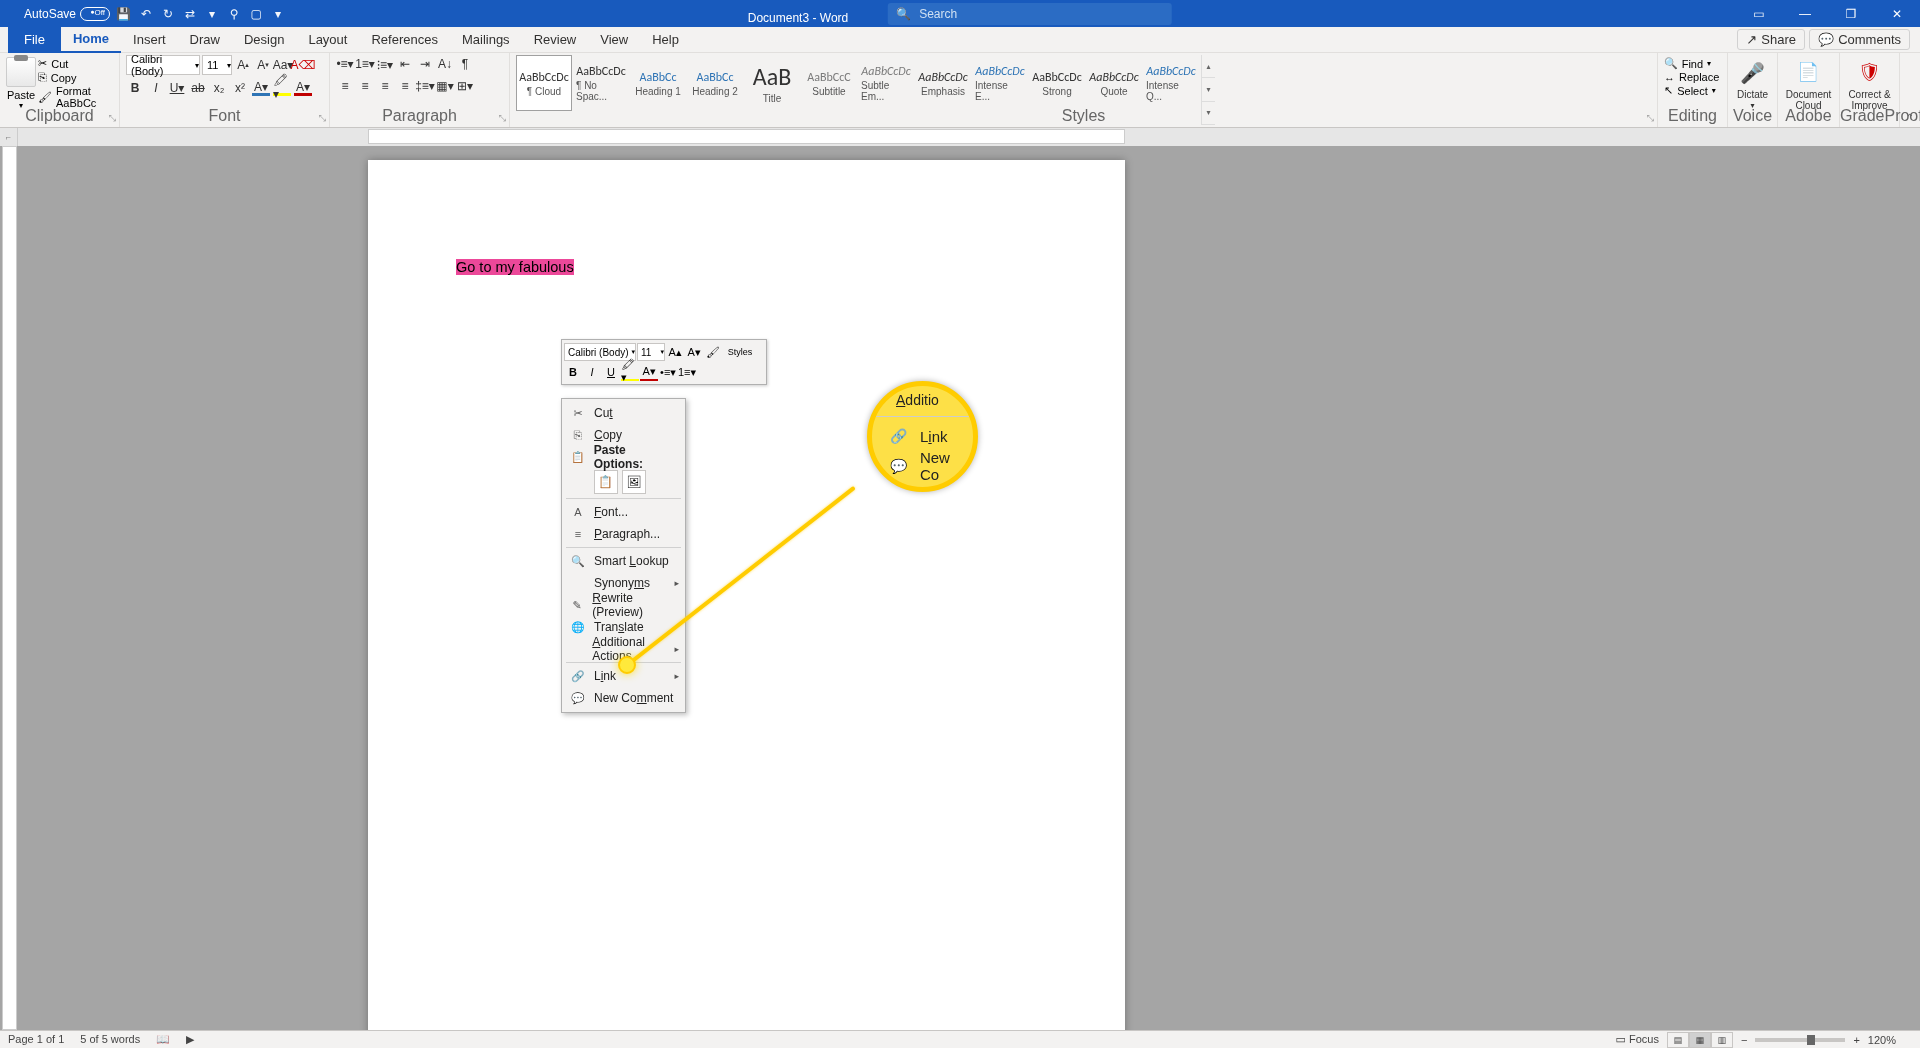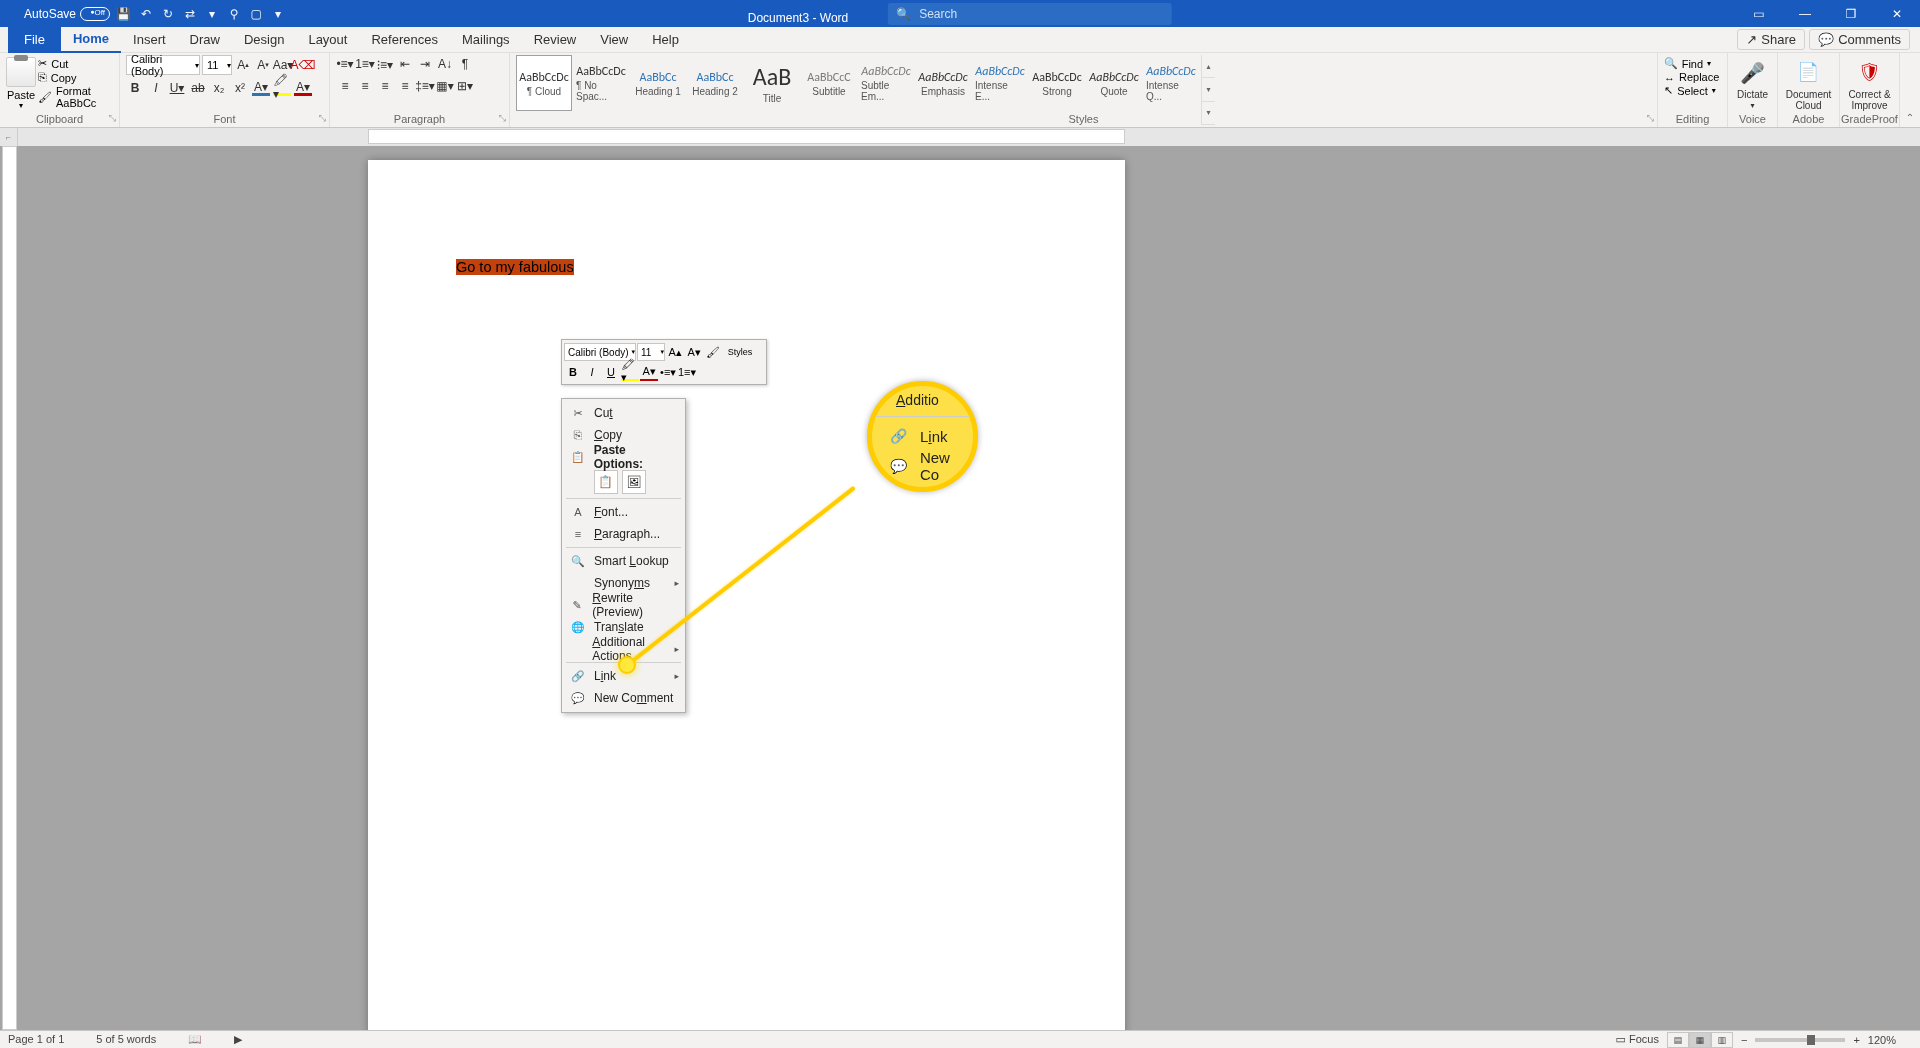--- a/index.html
+++ b/index.html
@@ -21,21 +21,21 @@
 .ribbon-tabs { background: #f3f2f1; height: 26px; display: flex; align-items: center; padding-left: 8px; position: relative; border-bottom: 1px solid #e1dfdd; }
 .tab { padding: 0 12px; height: 26px; display: flex; align-items: center; font-size: 13px; color: #323130; cursor: pointer; }
 .tab.file { background: #185abd; color: #fff; padding: 0 16px; }
 .tab.active { border-bottom: 2px solid #185abd; color: #185abd; font-weight: 600; }
 .tabs-right { position: absolute; right: 10px; display: flex; gap: 4px; }
 .share-btn { display: flex; align-items: center; gap: 4px; padding: 2px 8px; font-size: 13px; color: #323130; border: 1px solid #d1d1d1; border-radius: 3px; }
 
 
 .ribbon { background: #f3f2f1; height: 75px; display: flex; border-bottom: 1px solid #c8c6c4; }
 .group { border-right: 1px solid #e1dfdd; padding: 2px 6px; display: flex; flex-direction: column; position: relative; }
-.group-label { font-size: 11px; color: #666; text-align: center; position: absolute; bottom: 2px; left: 0; right: 0; }
+.group-label { font-size: 16px; color: #666; text-align: center; position: absolute; bottom: 2px; left: 0; right: 0; }
 .group-launcher { position: absolute; bottom: 3px; right: 3px; font-size: 9px; color: #888; }
 .group-body { display: flex; gap: 2px; flex: 1; }
 
 .clipboard-group { width: 120px; }
 .paste-btn { display: flex; flex-direction: column; align-items: center; width: 36px; }
 .paste-icon-box { width: 30px; height: 30px; background: linear-gradient(#fff,#e8e8e8); border: 1px solid #ccc; border-radius: 2px; margin-top: 2px; position: relative; }
 .paste-icon-box::before { content:""; position:absolute; top:-3px; left:7px; width:14px; height:6px; background:#888; border-radius:2px; }
 .clip-side { display: flex; flex-direction: column; gap: 1px; font-size: 11px; padding-top: 2px; }
 .clip-row { display: flex; align-items: center; gap: 4px; }
 
@@ -80,21 +80,21 @@
 
 .ruler-area { height: 18px; background: #e6e6e6; display:flex; }
 .ruler-corner { width: 18px; background:#e6e6e6; border-right:1px solid #ccc; display:flex; align-items:center; justify-content:center; font-size:9px; color:#888; }
 .ruler-h { flex:1; background:#fff; border:1px solid #ccc; position:relative; margin-left:350px; margin-right:795px; height:15px; margin-top:1px; }
 
 
 .doc-area { position: absolute; top: 146px; bottom: 18px; left: 0; right: 0; background:#a5a5a5; }
 .ruler-v { position:absolute; left:2px; top:0; bottom:0; width:15px; background:#fff; border:1px solid #ccc; }
 .page { position:absolute; left:368px; top:14px; width:757px; height:980px; background:#fff; box-shadow: 0 0 8px rgba(0,0,0,0.3); }
 .doc-text { position:absolute; left:88px; top:98px; font-family: Calibri, sans-serif; font-size:14.5px; color:#000; }
-.sel-text { background:#c2410c; }
+.sel-text { background:#ec4899; }
 
 
 .mini-toolbar { position:absolute; left:561px; top:193px; width:206px; height:46px; background:#f3f2f1; border:1px solid #b0b0b0; box-shadow:1px 1px 3px rgba(0,0,0,0.2); padding:2px; }
 .mini-row { display:flex; gap:1px; align-items:center; height:20px; }
 .mini-font { width:72px; height:18px; border:1px solid #c8c6c4; background:#fff; font-size:10px; display:flex; align-items:center; padding-left:3px; }
 .mini-size { width:28px; height:18px; border:1px solid #c8c6c4; background:#fff; font-size:10px; display:flex; align-items:center; padding-left:3px; }
 .mbtn { width:18px; height:18px; display:flex; align-items:center; justify-content:center; font-size:11px; }
 
 
 .ctx-menu { position:absolute; left:561px; top:252px; width:125px; background:#f3f2f1; border:1px solid #b0b0b0; box-shadow:2px 2px 5px rgba(0,0,0,0.25); padding:3px 0; font-size:12px; }
@@ -109,21 +109,21 @@
 
 .callout { position:absolute; left:867px; top:235px; width:111px; height:111px; border-radius:50%; background:#fde047; border:5px solid #ffcc00; box-shadow:0 0 6px rgba(0,0,0,0.3); overflow:hidden; display:flex; flex-direction:column; justify-content:center; padding-left:18px; }
 .callout-top { font-size:14px; color:#222; margin-bottom:6px; padding-left:6px; }
 .callout-row { display:flex; align-items:center; gap:12px; font-size:15px; color:#222; height:30px; }
 .callout-icn { width:18px; color:#555; font-size:14px; }
 .callout-line { position:absolute; background:#ffcc00; height:4px; transform-origin: left center; border-radius:2px; box-shadow:0 0 3px rgba(255,204,0,0.6); }
 .callout-dot { position:absolute; width:18px; height:18px; border-radius:50%; background:#ffe93b; border:2px solid #ffcc00; box-shadow:0 0 8px rgba(255,220,0,0.8); }
 
 
 .statusbar { position:absolute; bottom:0; left:0; right:0; height:18px; background:#f3f2f1; border-top:1px solid #c8c6c4; display:flex; align-items:center; font-size:11px; color:#444; padding:0 8px; }
-.status-left { display:flex; gap:32px; }
+.status-left { display:flex; gap:16px; }
 .status-right { position:absolute; right:24px; display:flex; align-items:center; gap:8px; }
 .view-btns { display:flex; }
 .vbtn { width:22px; height:16px; border:1px solid #c8c6c4; display:flex; align-items:center; justify-content:center; font-size:9px; }
 .vbtn.active { background:#d0d0d0; }
 .zoom-slider { width:90px; height:4px; background:#c8c6c4; position:relative; }
 .zoom-thumb { position:absolute; left:52px; top:-3px; width:8px; height:10px; background:#666; }
 </style>
 </head>
 <body>
 

